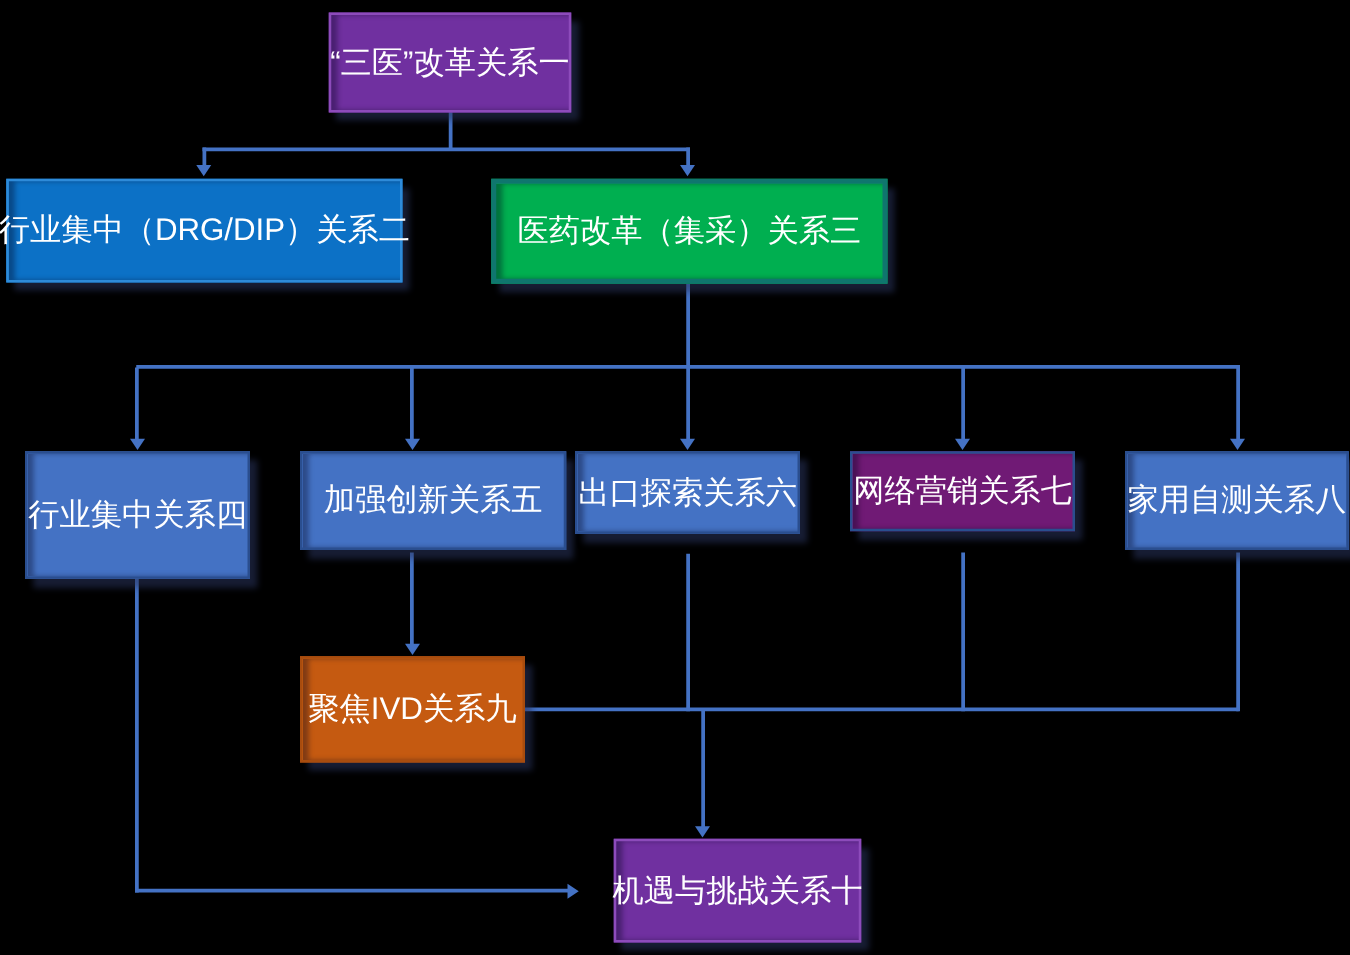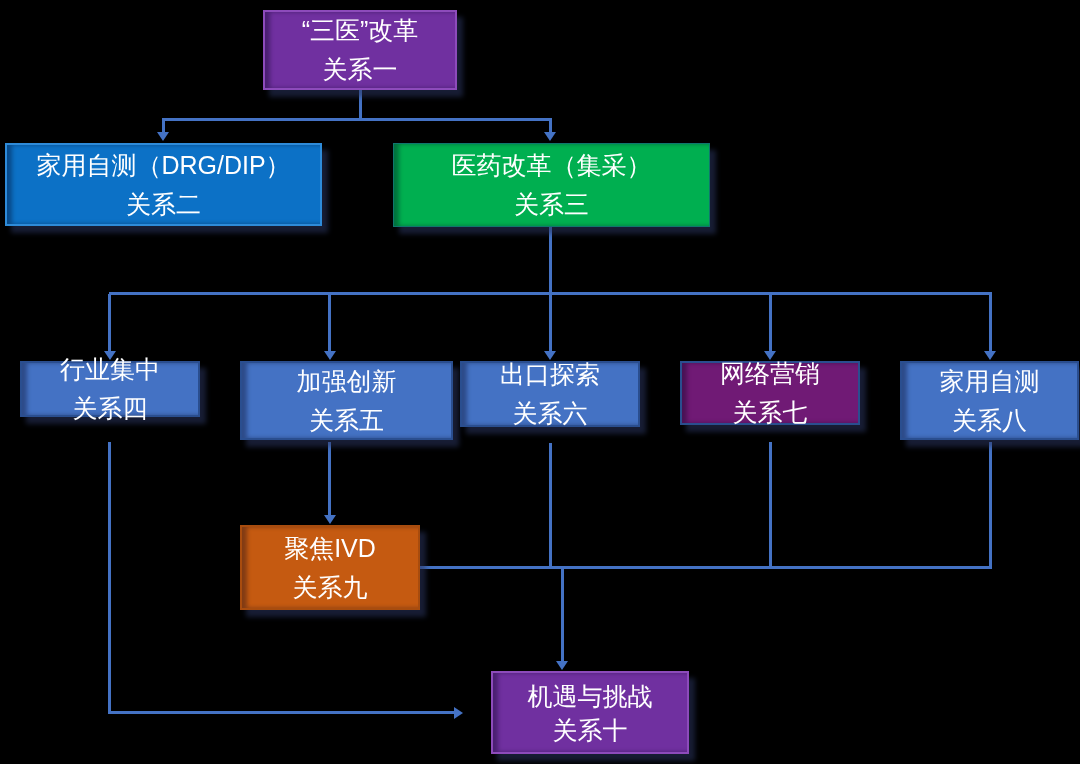--- a/index.html
+++ b/index.html
@@ -1,29 +1,29 @@
 <!DOCTYPE html>
 <html><head>
 <meta charset="utf-8">
 <style>
   html,body{margin:0;padding:0;background:#000;}
   #canvas{
     position:relative;width:1080px;height:764px;background:#000000;
     font-family:"Liberation Sans","DejaVu Sans",sans-serif;overflow:hidden;
   }
   .node{
-    position:absolute;display:flex;flex-direction:column;justify-content:center;
+    position:absolute;display:flex;flex-direction:row;justify-content:center;
     align-items:center;text-align:center;color:#ffffff;font-size:25px;
     line-height:39px;box-sizing:border-box;
     box-shadow:6px 7px 5px rgba(42,52,95,0.55), inset 5px 0 4px rgba(0,0,25,0.35);
   }
   .node .l1,.node .l2{white-space:nowrap;}
   .purple{background:#7030A0;border:2px solid #8D4BBB;}
   .blue-dark{background:#0C71C6;border:2px solid #2E8BD9;}
-  .green{background:#00AF50;border:1px solid #0f766e;}
+  .green{background:#00AF50;border:4px solid #0f766e;}
   .blue-mid{background:#4472C4;border:2px solid #2A4E8F;}
   .orange{background:#C55A11;border:2px solid #A84C0E;}
   .tight{line-height:34px;margin-left:25px;}
   .line{position:absolute;background:#4472C4;}
   .arrow{position:absolute;width:0;height:0;}
   .arrow.down{border-left:6px solid transparent;border-right:6px solid transparent;border-top:9px solid #4472C4;}
   .arrow.right{border-top:6px solid transparent;border-bottom:6px solid transparent;border-left:9px solid #4472C4;}
 </style>
 </head>
 <body>
@@ -63,30 +63,30 @@
   <div class="line" style="left:108px;top:442px;width:3px;height:272px"></div>
   <div class="line" style="left:108px;top:711px;width:347px;height:3px"></div>
   <div class="arrow right" style="left:454px;top:707px"></div>
 
   <div class="node purple" style="left: 263px; top: 10px; width: 194px; height: 80px; background-color: rgb(112, 48, 160);">
     <div class="l1">“三医”改革</div>
     <div class="l2">关系一</div>
   </div>
 
   <div class="node blue-dark" style="left: 5px; top: 143px; width: 317px; height: 83px; background-color: rgb(12, 113, 198);">
-    <div class="l1">家用自测（DRG/DIP）</div>
+    <div class="l1">行业集中（DRG/DIP）</div>
     <div class="l2">关系二</div>
   </div>
 
   <div class="node green" style="left: 393px; top: 143px; width: 317px; height: 84px; background-color: rgb(0, 175, 80);">
     <div class="l1">医药改革（集采）</div>
     <div class="l2">关系三</div>
   </div>
 
-  <div class="node blue-mid" style="left: 20px; top: 361px; width: 180px; height: 56px; background-color: rgb(68, 114, 196);">
+  <div class="node blue-mid" style="left: 20px; top: 361px; width: 180px; height: 102px; background-color: rgb(68, 114, 196);">
     <div class="l1">行业集中</div>
     <div class="l2">关系四</div>
   </div>
 
   <div class="node blue-mid" style="left: 240px; top: 361px; width: 213px; height: 79px; background-color: rgb(68, 114, 196);">
     <div class="l1">加强创新</div>
     <div class="l2">关系五</div>
   </div>
 
   <div class="node blue-mid" style="left: 460px; top: 361px; width: 180px; height: 66px; background-color: rgb(68, 114, 196);">

